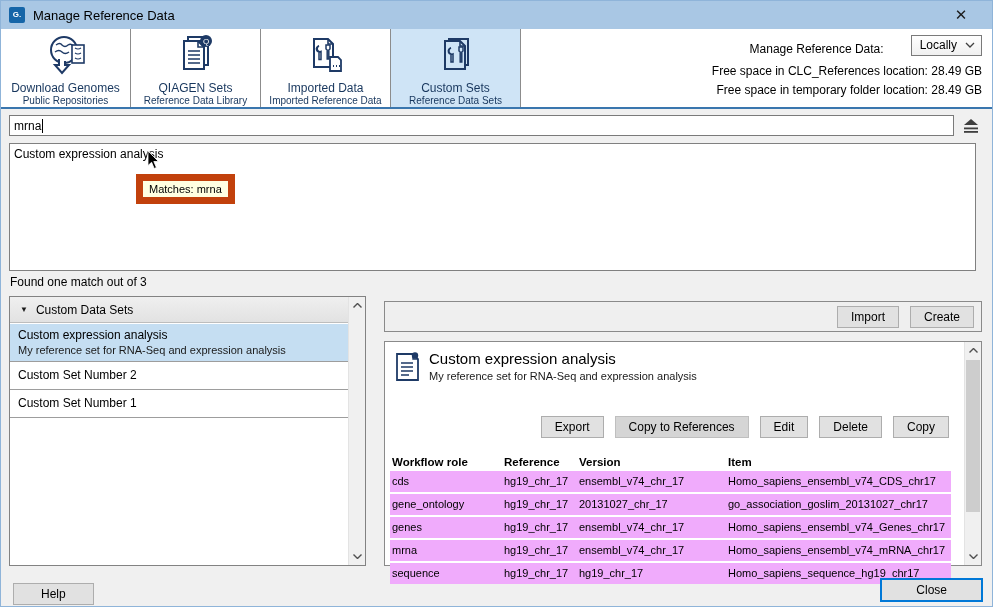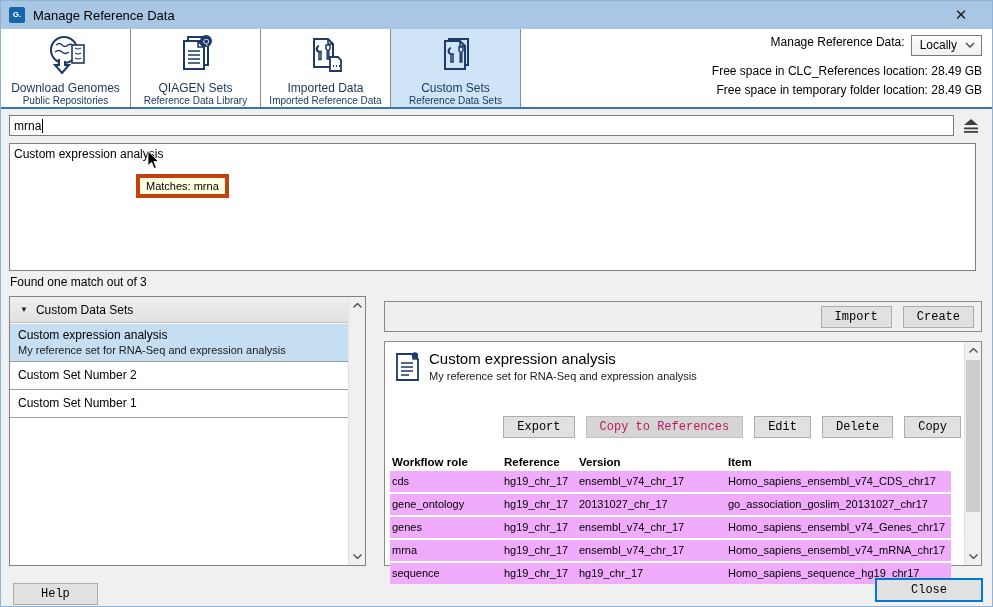--- a/index.html
+++ b/index.html
@@ -35,21 +35,21 @@
     display:flex; flex-direction:column; align-items:center; justify-content:flex-start;
     padding-top:3px; background:#fff; cursor:default;
   }
   .tab.selected{ background:#cfe4f6; }
   .tab-icon{ height:49px; display:flex; align-items:center; justify-content:center; }
   .tab-label{ font-size:12px; color:#17365d; line-height:14px; margin-top:1px; white-space:nowrap; }
   .tab-sublabel{ font-size:10px; color:#17365d; line-height:12px; white-space:nowrap; }
   .toolbar-info{
     position:absolute; right:10px; top:6px; text-align:right; font-size:12px; color:#000;
   }
-  .info-row1{ display:flex; align-items:flex-start; justify-content:flex-end; margin-bottom:6px; }
+  .info-row1{ display:flex; align-items:flex-end; justify-content:flex-end; margin-bottom:6px;gap:21px; }
   .dropdown{
     margin-left:6px; border:1px solid #7a7a7a; background:linear-gradient(#fefefe,#f0f0f0);
     padding:2px 6px 3px 8px; font-size:12px; display:inline-flex; align-items:center; cursor:default;
   }
   .dropdown svg{ margin-left:8px; }
   .info-line{ line-height:19px; }
   .blue-line{ position:absolute; left:0; top:106px; width:100%; height:2px; background:#3a76ae; }
   
   .search-box{
     position:absolute; left:8px; top:114px; width:945px; height:21px;
@@ -62,21 +62,21 @@
     display:flex; align-items:center; justify-content:center; cursor:default;
   }
   
   .results-box{
     position:absolute; left:8px; top:142px; width:967px; height:128px;
     background:#fff; border:1px solid #808080;
   }
   .match-line{ position:absolute; left:4px; top:3px; font-size:12px; color:#000; }
   .mouse-cursor{ position:absolute; left:137px; top:7px; }
   .tooltip{
-    position:absolute; left:126px; top:30px; background:#ffffe1; border:4px solid #c2410c;
+    position:absolute; left:126px; top:30px; background:#ffffe1; border:7px solid #c2410c;
     font-size:11px; padding:2px 6px; color:#000; white-space:nowrap;
   }
   .found-text{ position:absolute; left:9px; top:274px; font-size:12px; color:#000; }
   
   .left-panel{
     position:absolute; left:8px; top:295px; width:357px; height:270px;
     background:#fff; border:1px solid #828282;
   }
   .lp-header{
     position:absolute; left:0; top:0; width:calc(100% - 17px); height:26px;
@@ -99,32 +99,32 @@
   .vscroll .arr.up{ top:0; } .vscroll .arr.down{ bottom:0; }
   .vscroll .thumb{ position:absolute; left:1px; width:14px; background:#cdcdcd; }
   
   .right-topbar{
     position:absolute; left:383px; top:300px; width:598px; height:31px;
     background:#efefef; border:1px solid #8a8a8a;
     display:flex; align-items:center; justify-content:flex-end; padding-right:7px;
   }
   .btn{
     background:#e1e1e1; border:1px solid #adadad; font-size:12px; color:#000;
-    padding:3px 13px; margin-left:11px; font-family:Liberation Mono, monospace; cursor:default; white-space:nowrap;
-  }
-  .btn.disabled{ background:#d5d5d5; border-color:#bfbfbf; color:#be185d; }
+    padding:3px 13px; margin-left:11px; font-family:Liberation Sans, sans-serif; cursor:default; white-space:nowrap;
+  }
+  .btn.disabled{ background:#d5d5d5; border-color:#bfbfbf; color:#000000; }
   
   .detail-card{
     position:absolute; left:383px; top:340px; width:598px; height:225px;
     background:#fff; border:1px solid #8a8a8a;
   }
   .dc-icon{ position:absolute; left:10px; top:9px; }
   .dc-title{ position:absolute; left:44px; top:8px; font-size:15px; color:#000; }
   .dc-sub{ position:absolute; left:44px; top:28px; font-size:11px; color:#1a1a1a; }
-  .dc-buttons{ position:absolute; right:20px; top:74px; display:flex; }
+  .dc-buttons{ position:absolute; right:32px; top:74px; display:flex; }
   .ref-table{
     position:absolute; left:5px; top:112px; right:30px;
     border-collapse:separate; border-spacing:0 2px; font-size:11px; table-layout:fixed; width:calc(100% - 35px);
   }
   .ref-table th{ text-align:left; font-size:11.5px; padding:0 2px; background:#fff; line-height:13px; }
   .ref-table td{ background:#f0abfc; padding:4px 2px; line-height:13px; white-space:nowrap; overflow:hidden; }
   .ref-table col.c1{ width:112px; } .ref-table col.c2{ width:75px; } .ref-table col.c3{ width:149px; }
   
   .footer-help{ position:absolute; left:8px; top:578px; margin:4px; padding:3px 27px; }
   .footer-close{

